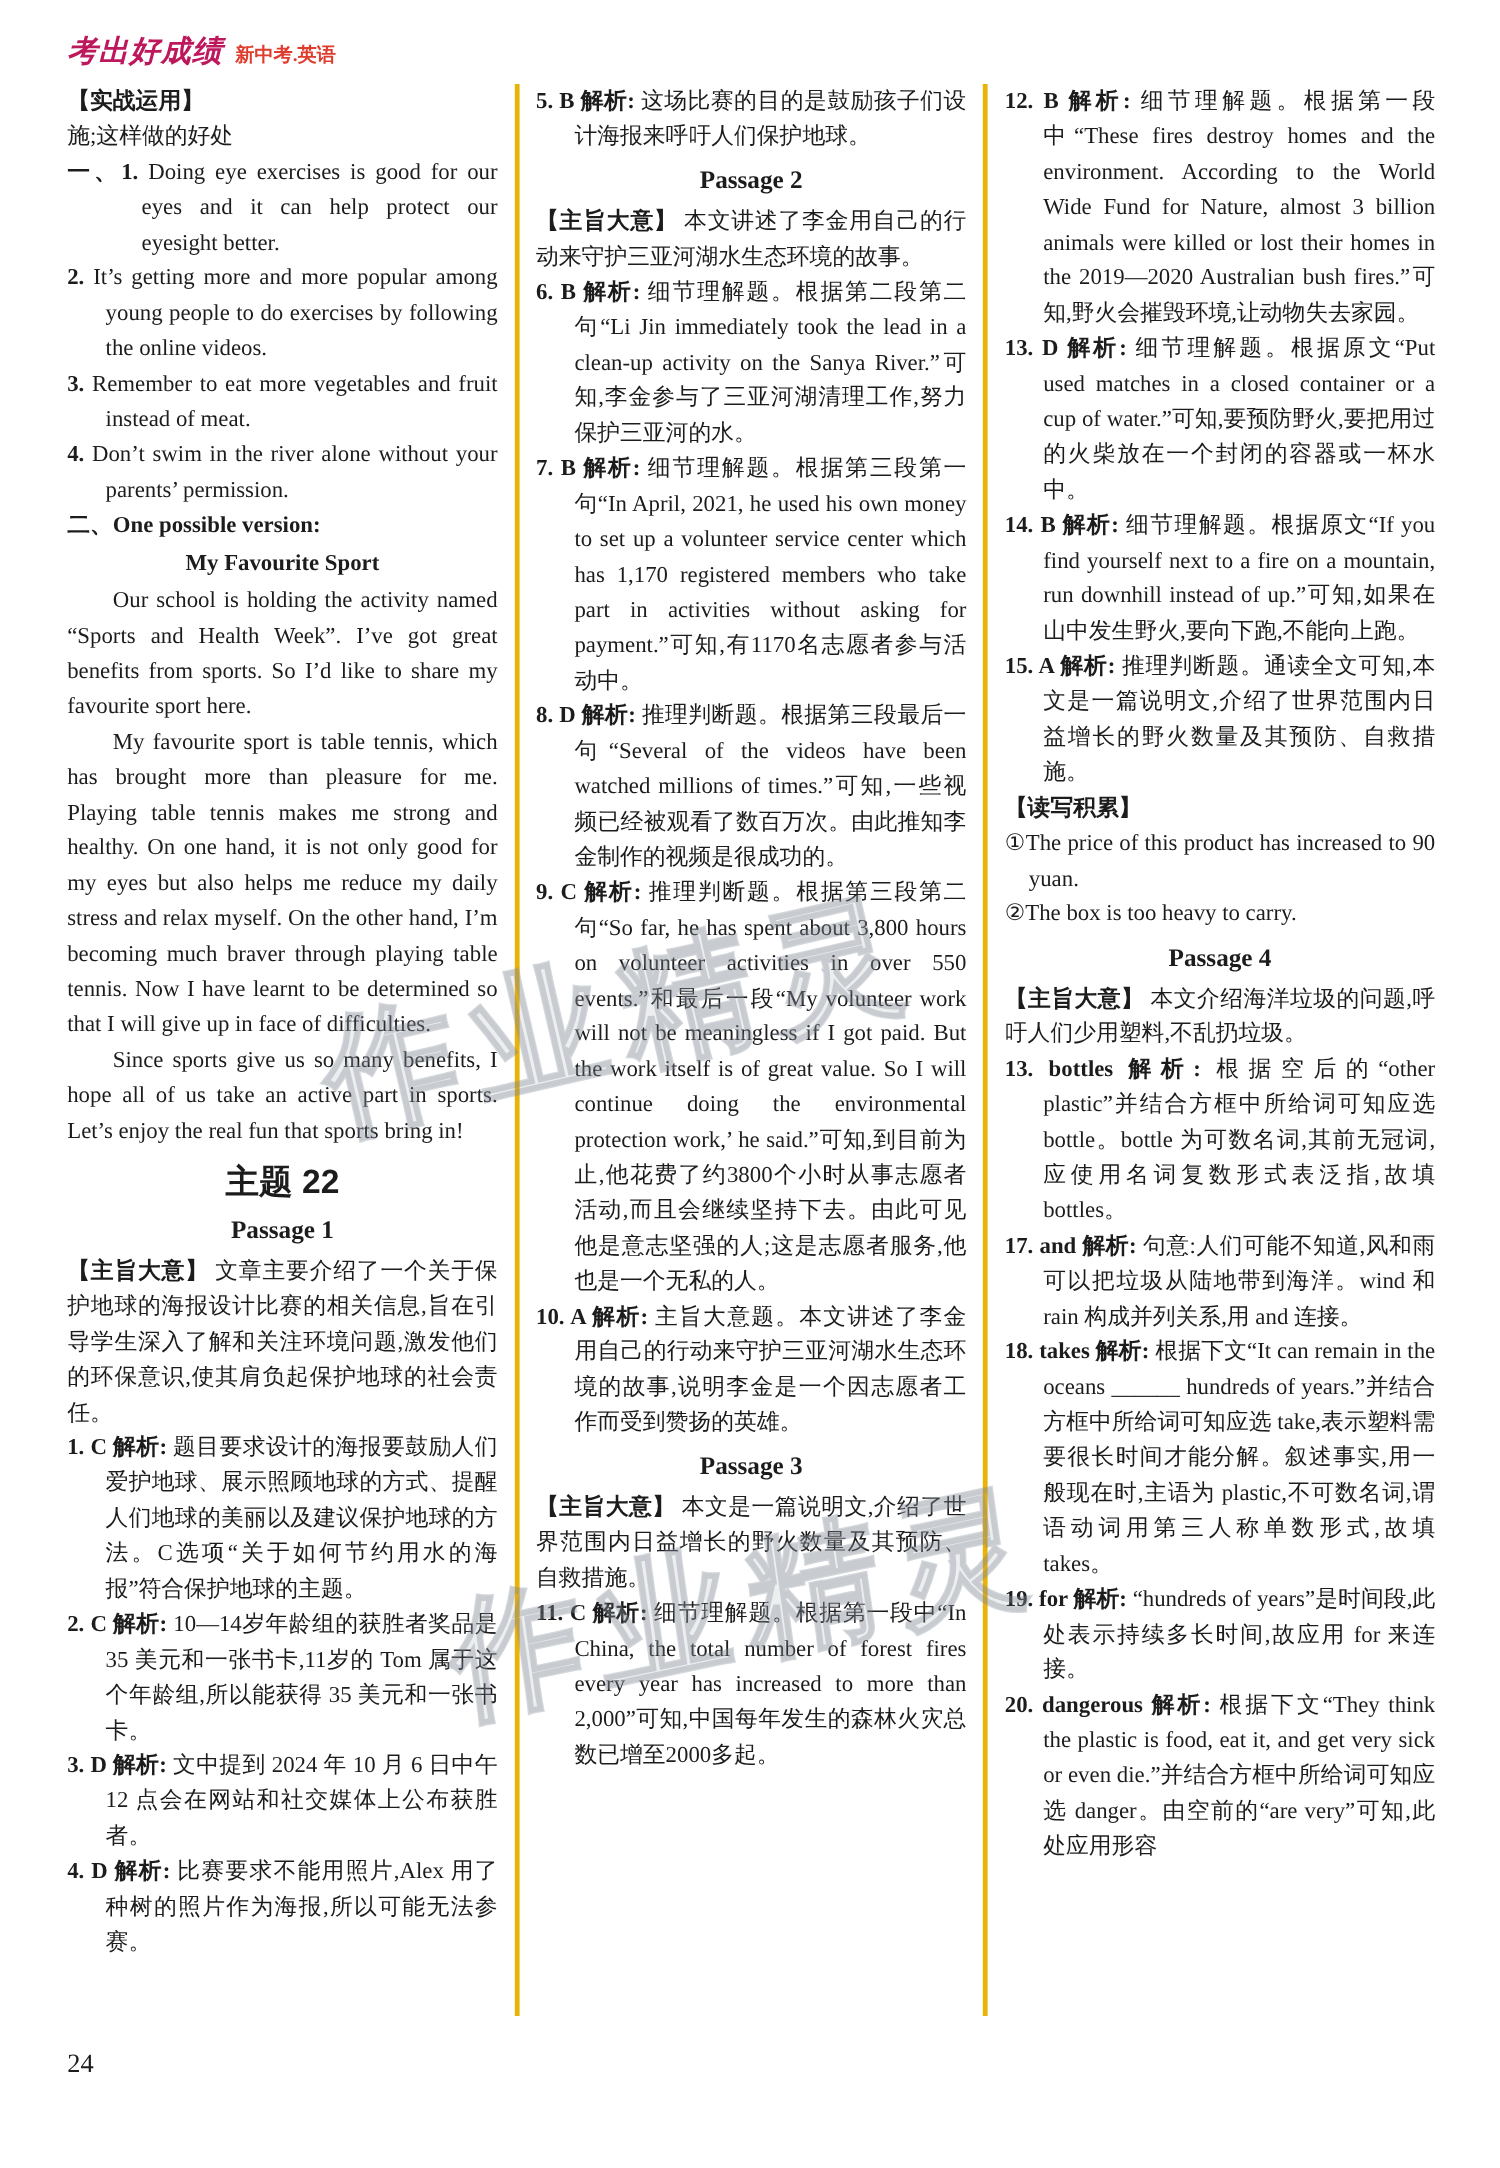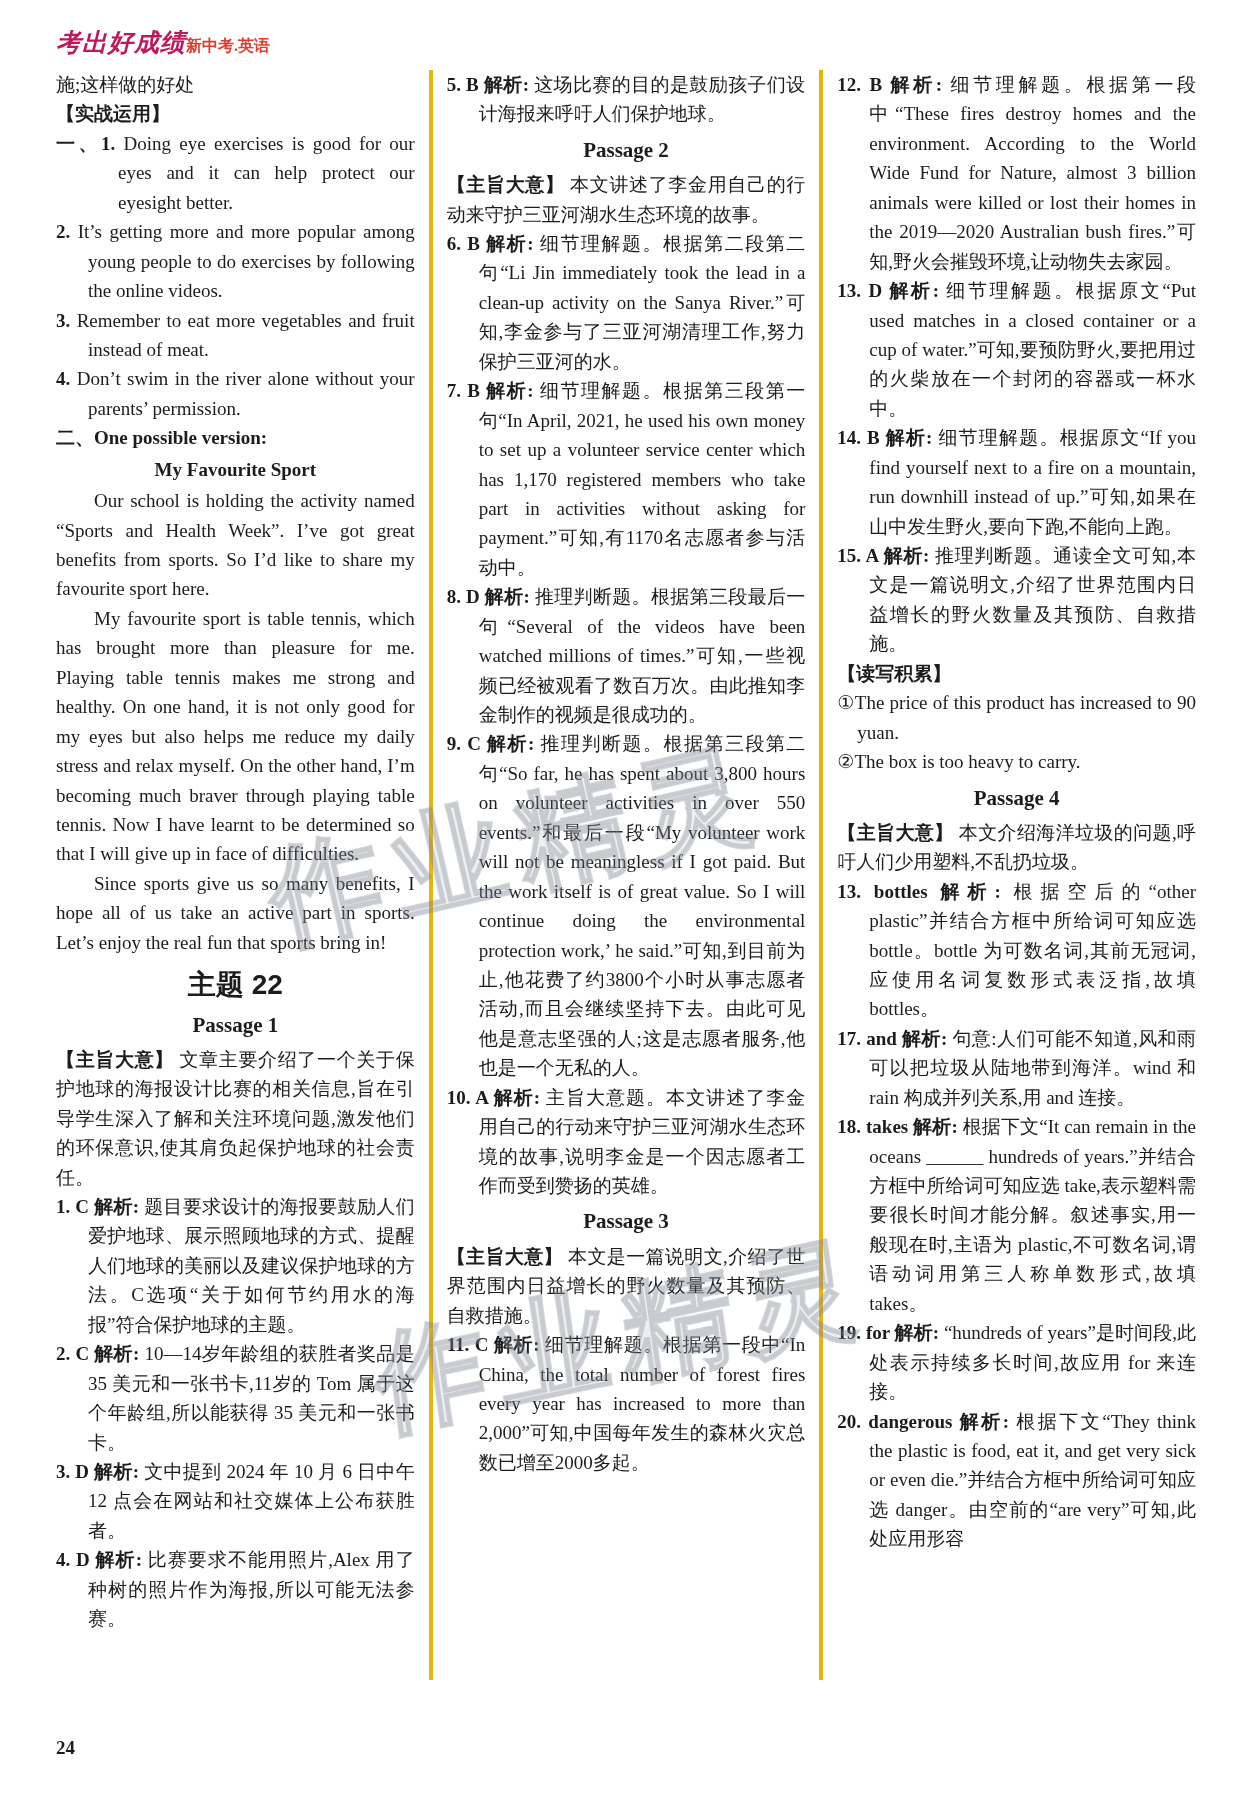--- a/index.html
+++ b/index.html
@@ -24,20 +24,21 @@
     color: #be185d;
     font-weight: bold;
     font-style: italic;
     font-size: 25px;
     letter-spacing: 1px;
   }
   .brand-sub {
     color: #e03c2d;
     font-weight: bold;
     font-size: 16px;
+    margin-left: 10px;
   }
   .columns {
     display: flex;
     align-items: stretch;
     height: 1610px;
     overflow: hidden;
   }
   .col {
     flex: 1 1 0;
     padding: 0 14px;
@@ -76,23 +77,23 @@
   .passage {
     text-align: center;
     font-weight: bold;
     font-size: 21px;
     margin: 8px 0 6px;
     line-height: 1.3;
   }
   .page-number {
     position: absolute;
     left: 56px;
-    bottom: 48px;
-    font-weight: bold;
-    font-size: 19px;
+    bottom: 74px;
+    font-weight: normal;
+    font-size: 22px;
   }
   .wm {
     position: absolute;
     font-size: 112px;
     font-weight: bold;
     letter-spacing: 14px;
     white-space: nowrap;
     color: rgba(130, 138, 150, 0.14);
     -webkit-text-stroke: 2px rgba(130, 138, 150, 0.34);
     pointer-events: none;
@@ -104,22 +105,22 @@
 </head>
 <body>
 
 <div class="header">
   <span class="brand">考出好成绩</span>
   <span class="brand-sub">新中考.英语</span>
 </div>
 
 <div class="columns" id="columns">
     <div class="col">
+      <p class="it lead"><b>【实战运用】</b></p>
       <p class="it text">施;这样做的好处</p>
-      <p class="it lead"><b>【实战运用】</b></p>
       <p class="it item2"><b>一、1. </b>Doing eye exercises is good for our eyes and it can help protect our eyesight better.</p>
       <p class="it item"><b>2. </b>It’s getting more and more popular among young people to do exercises by following the online videos.</p>
       <p class="it item"><b>3. </b>Remember to eat more vegetables and fruit instead of meat.</p>
       <p class="it item"><b>4. </b>Don’t swim in the river alone without your parents’ permission.</p>
       <p class="it item2"><b>二、One possible version:</b></p>
       <p class="it center">My Favourite Sport</p>
       <p class="it essay">Our school is holding the activity named “Sports and Health Week”. I’ve got great benefits from sports. So I’d like to share my favourite sport here.</p>
       <p class="it essay">My favourite sport is table tennis, which has brought more than pleasure for me. Playing table tennis makes me strong and healthy. On one hand, it is not only good for my eyes but also helps me reduce my daily stress and relax myself. On the other hand, I’m becoming much braver through playing table tennis. Now I have learnt to be determined so that I will give up in face of difficulties.</p>
       <p class="it essay">Since sports give us so many benefits, I hope all of us take an active part in sports. Let’s enjoy the real fun that sports bring in!</p>
       <p class="it theme">主题 22</p>

